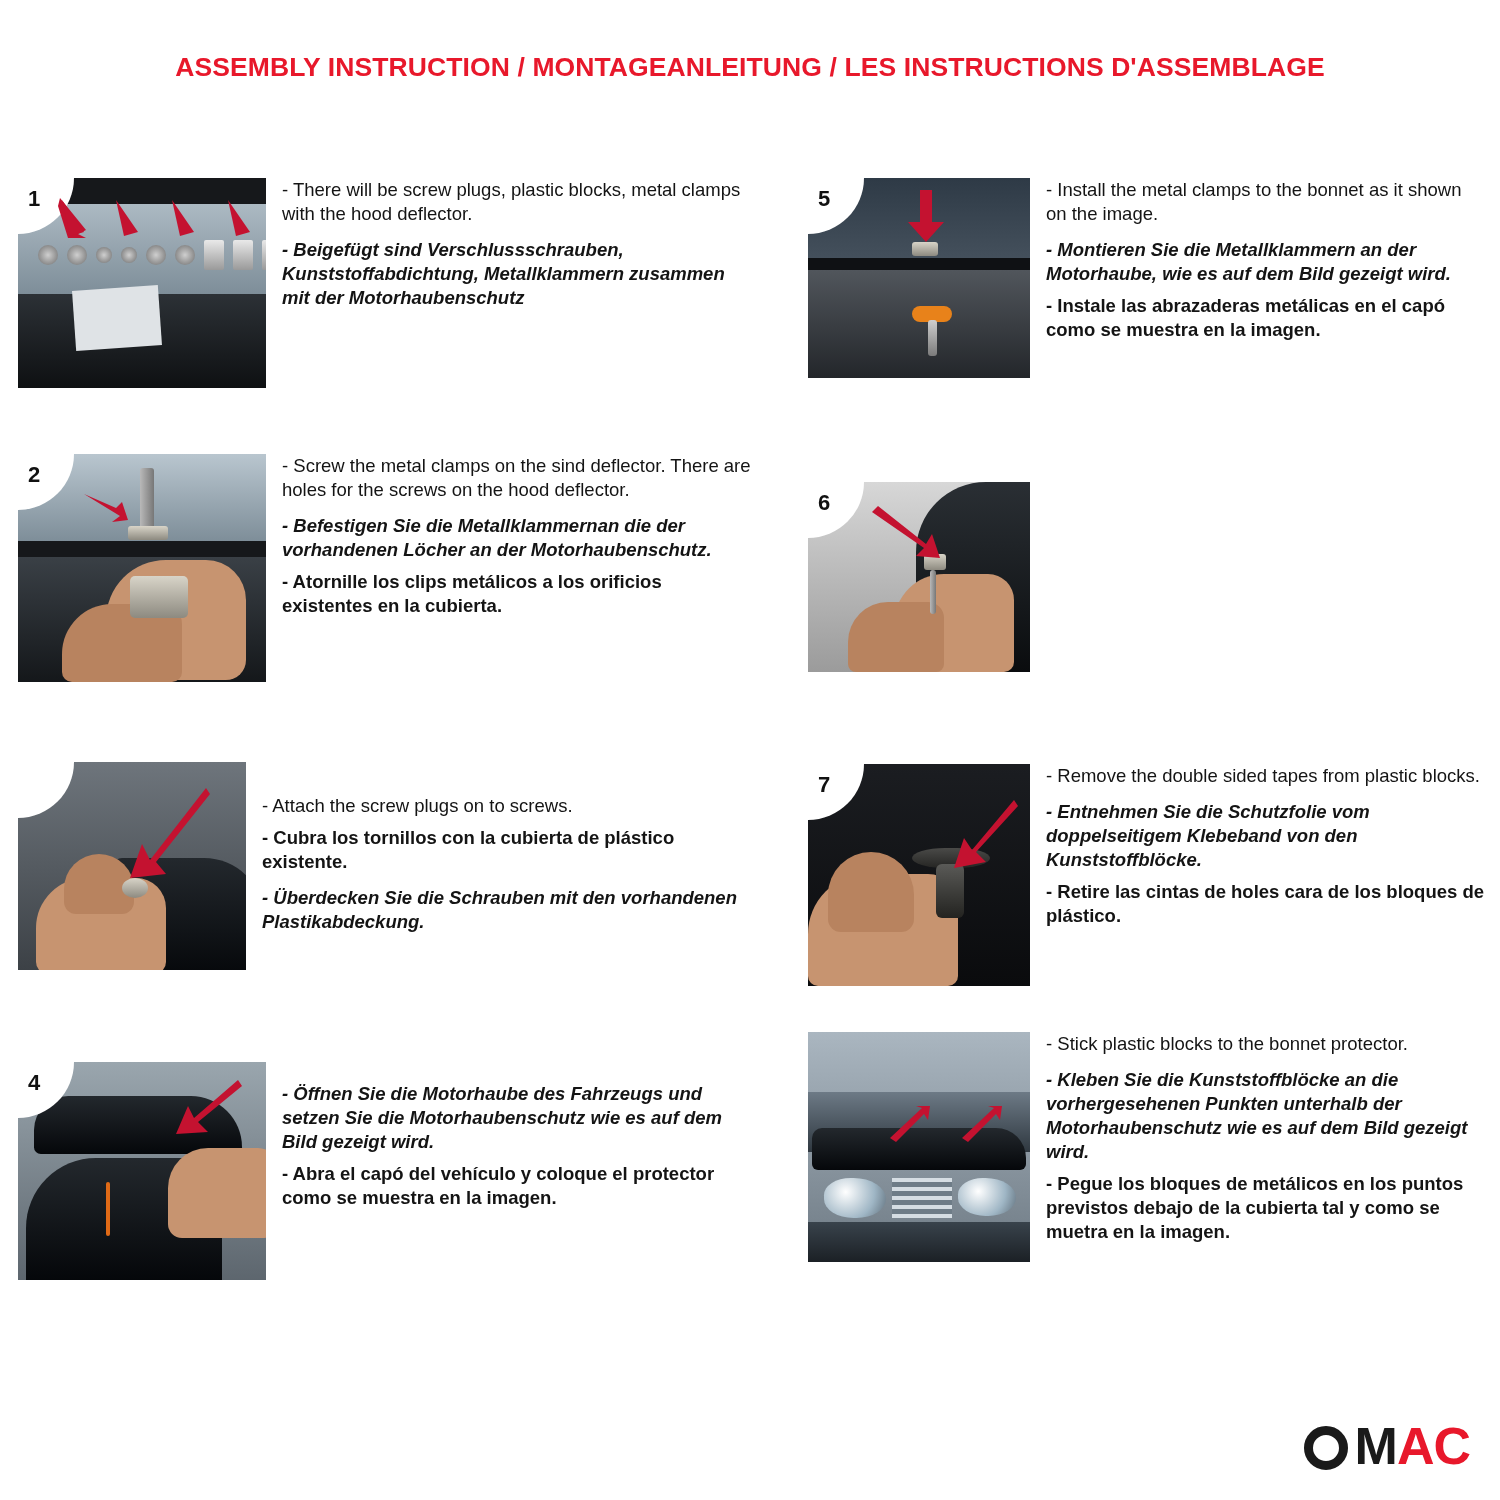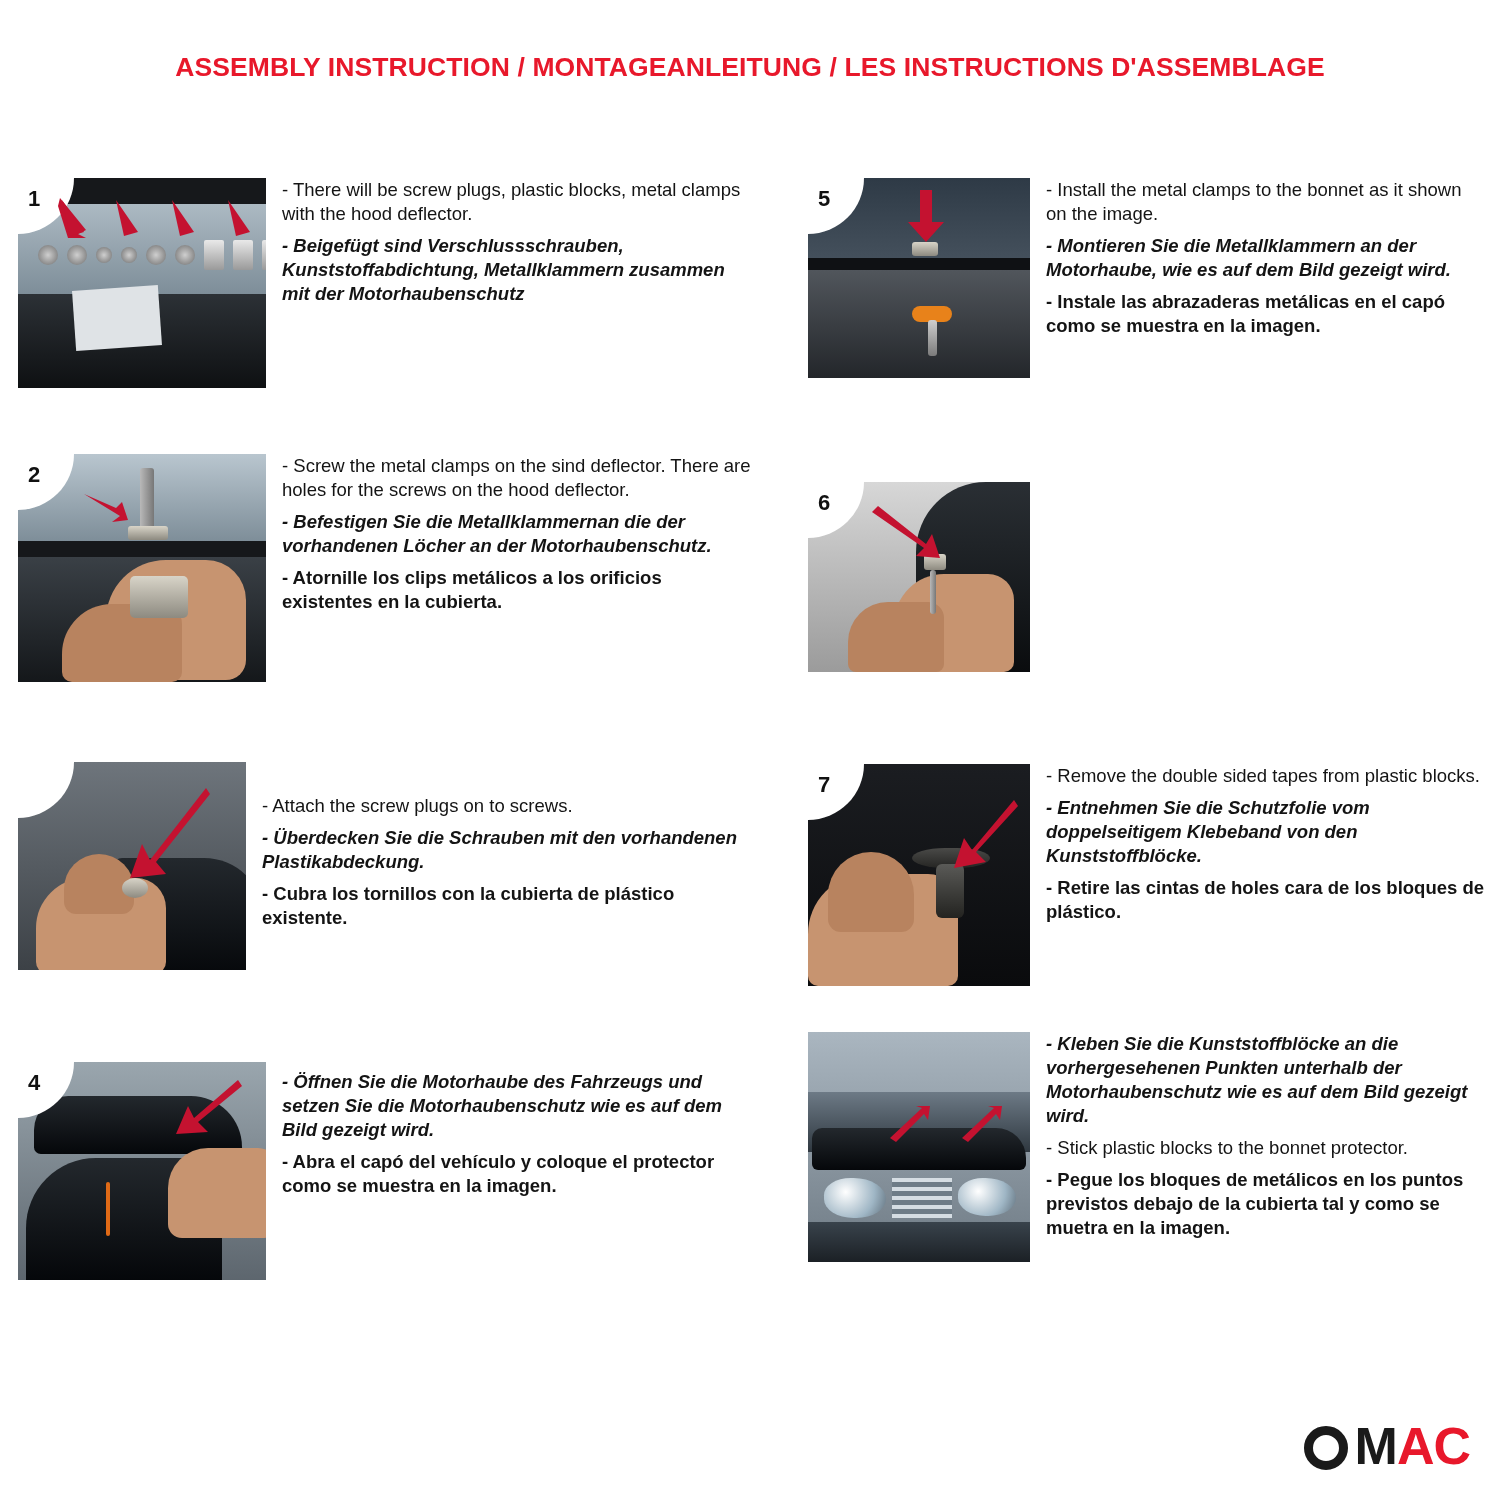--- a/index.html
+++ b/index.html
@@ -85,21 +85,21 @@
     flex: 1 1 auto;
     padding-left: 16px;
   }
   .line {
     font-size: 18.5px;
     line-height: 1.30;
     color: #141414;
     margin-bottom: 8px;
   }
   .line.en { font-weight: normal; }
-  .line.de { font-style: italic; font-weight: bold; }
+  .line.de { font-style: italic; font-weight: bold; margin-top: 12px; }
   .line.es { font-weight: bold; }
 
   
   .sky {
     position: absolute; left: 0; right: 0; top: 0;
     background: linear-gradient(#b9c6cf, #7e8e99);
   }
   .darkband {
     position: absolute; left: 0; right: 0;
     background: #16181b;
@@ -296,22 +296,22 @@
             <div class="numbox"></div>
             <div class="num num-on-dark" style="top:10px;left:16px;">3</div>
             <div class="arrow" style="left:88px;top:20px;">
               <svg width="110" height="110" viewBox="0 0 110 110">
                   <path d="M100 6 L44 78 L36 62 L24 96 L60 92 L50 80 L104 12 Z" fill="#c41230"></path>
                 </svg>
             </div>
           </div>
           <div class="texts" style="padding-top:32px;">
             <div class="line en">- Attach the screw plugs on to screws.</div>
+            <div class="line es">- Cubra los tornillos con la cubierta de plástico existente.</div>
             <div class="line de">- Überdecken Sie die Schrauben mit den vorhandenen Plastikabdeckung.</div>
-            <div class="line es">- Cubra los tornillos con la cubierta de plástico existente.</div>
           </div>
         </div>
       </div>
 
       <div class="step" style="margin-top:92px;">
         <div class="step-inner">
           <div class="photo" style="width:248px;height:218px;background:#8e9aa3;">
             <div class="sky" style="height:100%;background:linear-gradient(#9aa6ae,#5d666e);"></div>
             <div class="deflector" style="left:16px;top:34px;width:208px;height:58px;border-radius:40px 60px 8px 8px;"></div>
             <div class="deflector" style="left:8px;top:96px;width:196px;height:122px;border-radius:70px 20px 0 0;"></div>
@@ -421,22 +421,22 @@
                   <path d="M4 34 L36 4 L30 2 L44 2 L42 16 L38 10 L10 38 Z" fill="#c41230"></path>
                 </svg>
             </div>
             <div class="arrow" style="left:150px;top:72px;">
               <svg width="46" height="40" viewBox="0 0 46 40">
                   <path d="M4 34 L36 4 L30 2 L44 2 L42 16 L38 10 L10 38 Z" fill="#c41230"></path>
                 </svg>
             </div>
           </div>
           <div class="texts" style="padding-top:0;">
+            <div class="line en">- Stick plastic blocks to the bonnet protector.</div>
             <div class="line de">- Kleben Sie die Kunststoffblöcke an die  vorhergesehenen Punkten unterhalb der Motorhaubenschutz wie es auf dem Bild gezeigt wird.</div>
-            <div class="line en">- Stick plastic blocks to the bonnet protector.</div>
             <div class="line es">- Pegue los bloques de metálicos en los puntos previstos debajo de la cubierta tal y como se muetra en la imagen.</div>
           </div>
         </div>
       </div>
 
     </div>
   </div>
 
   <div class="logo">
     <span class="o-mark"></span>

